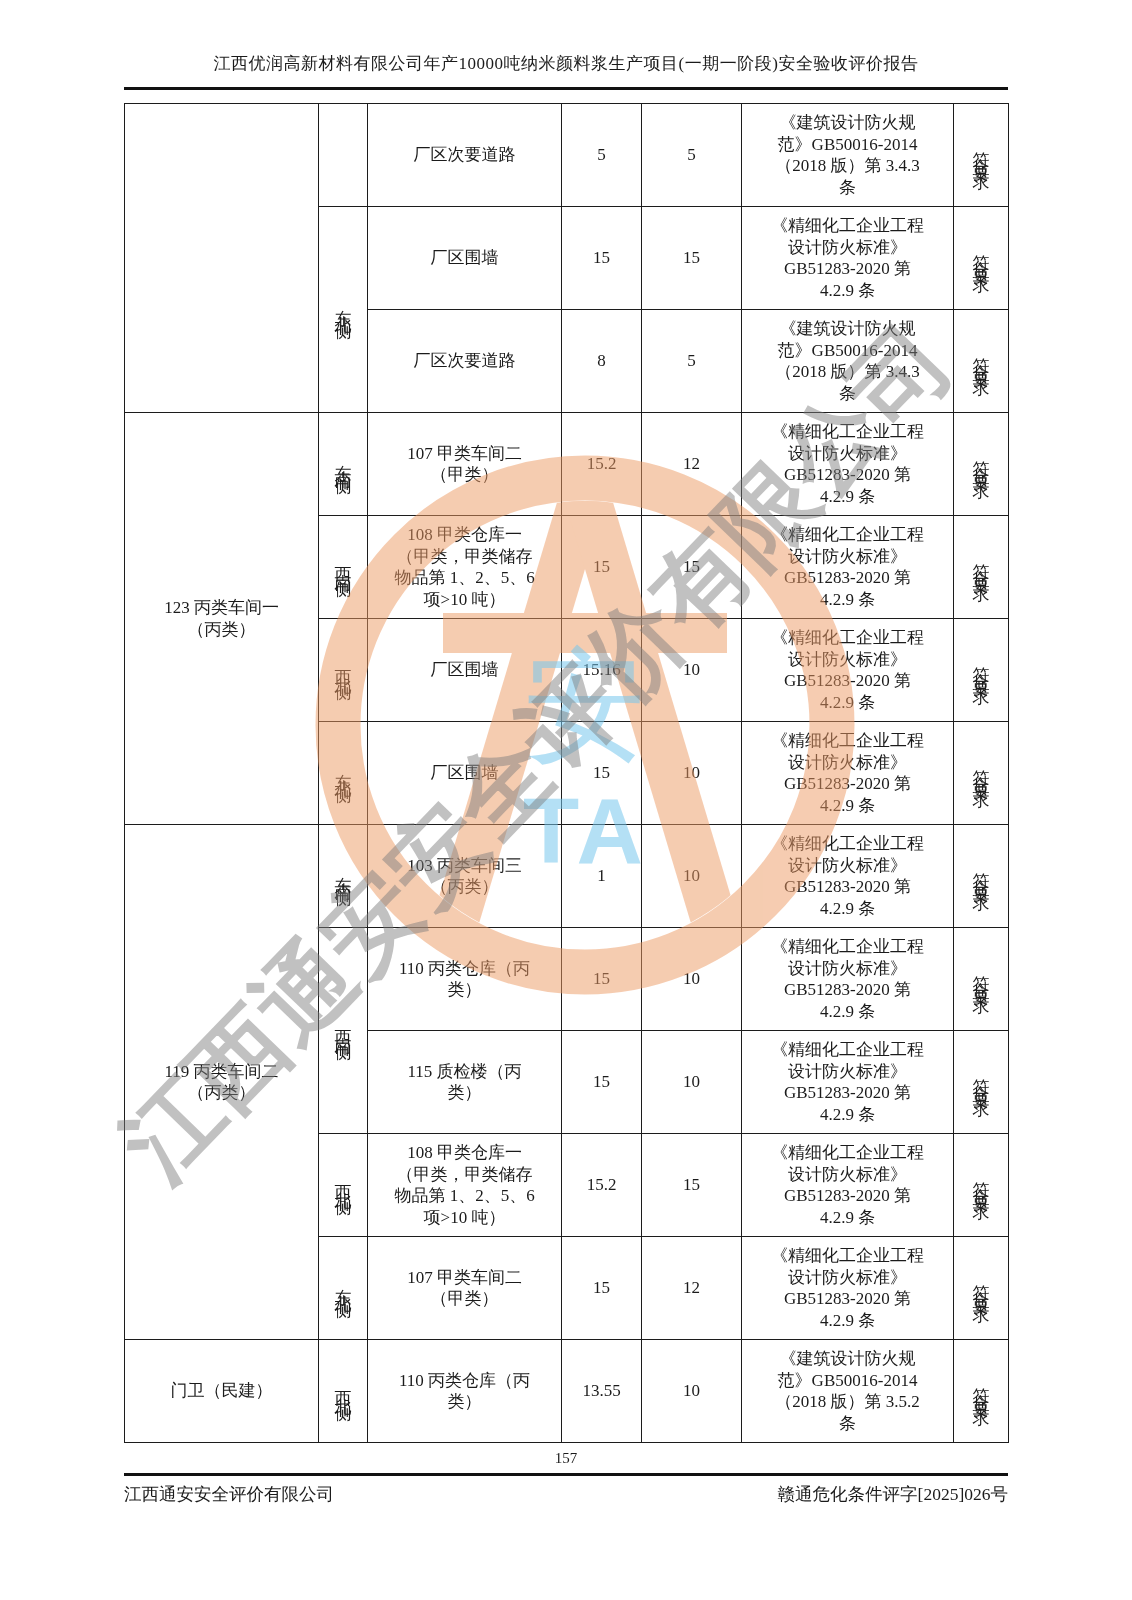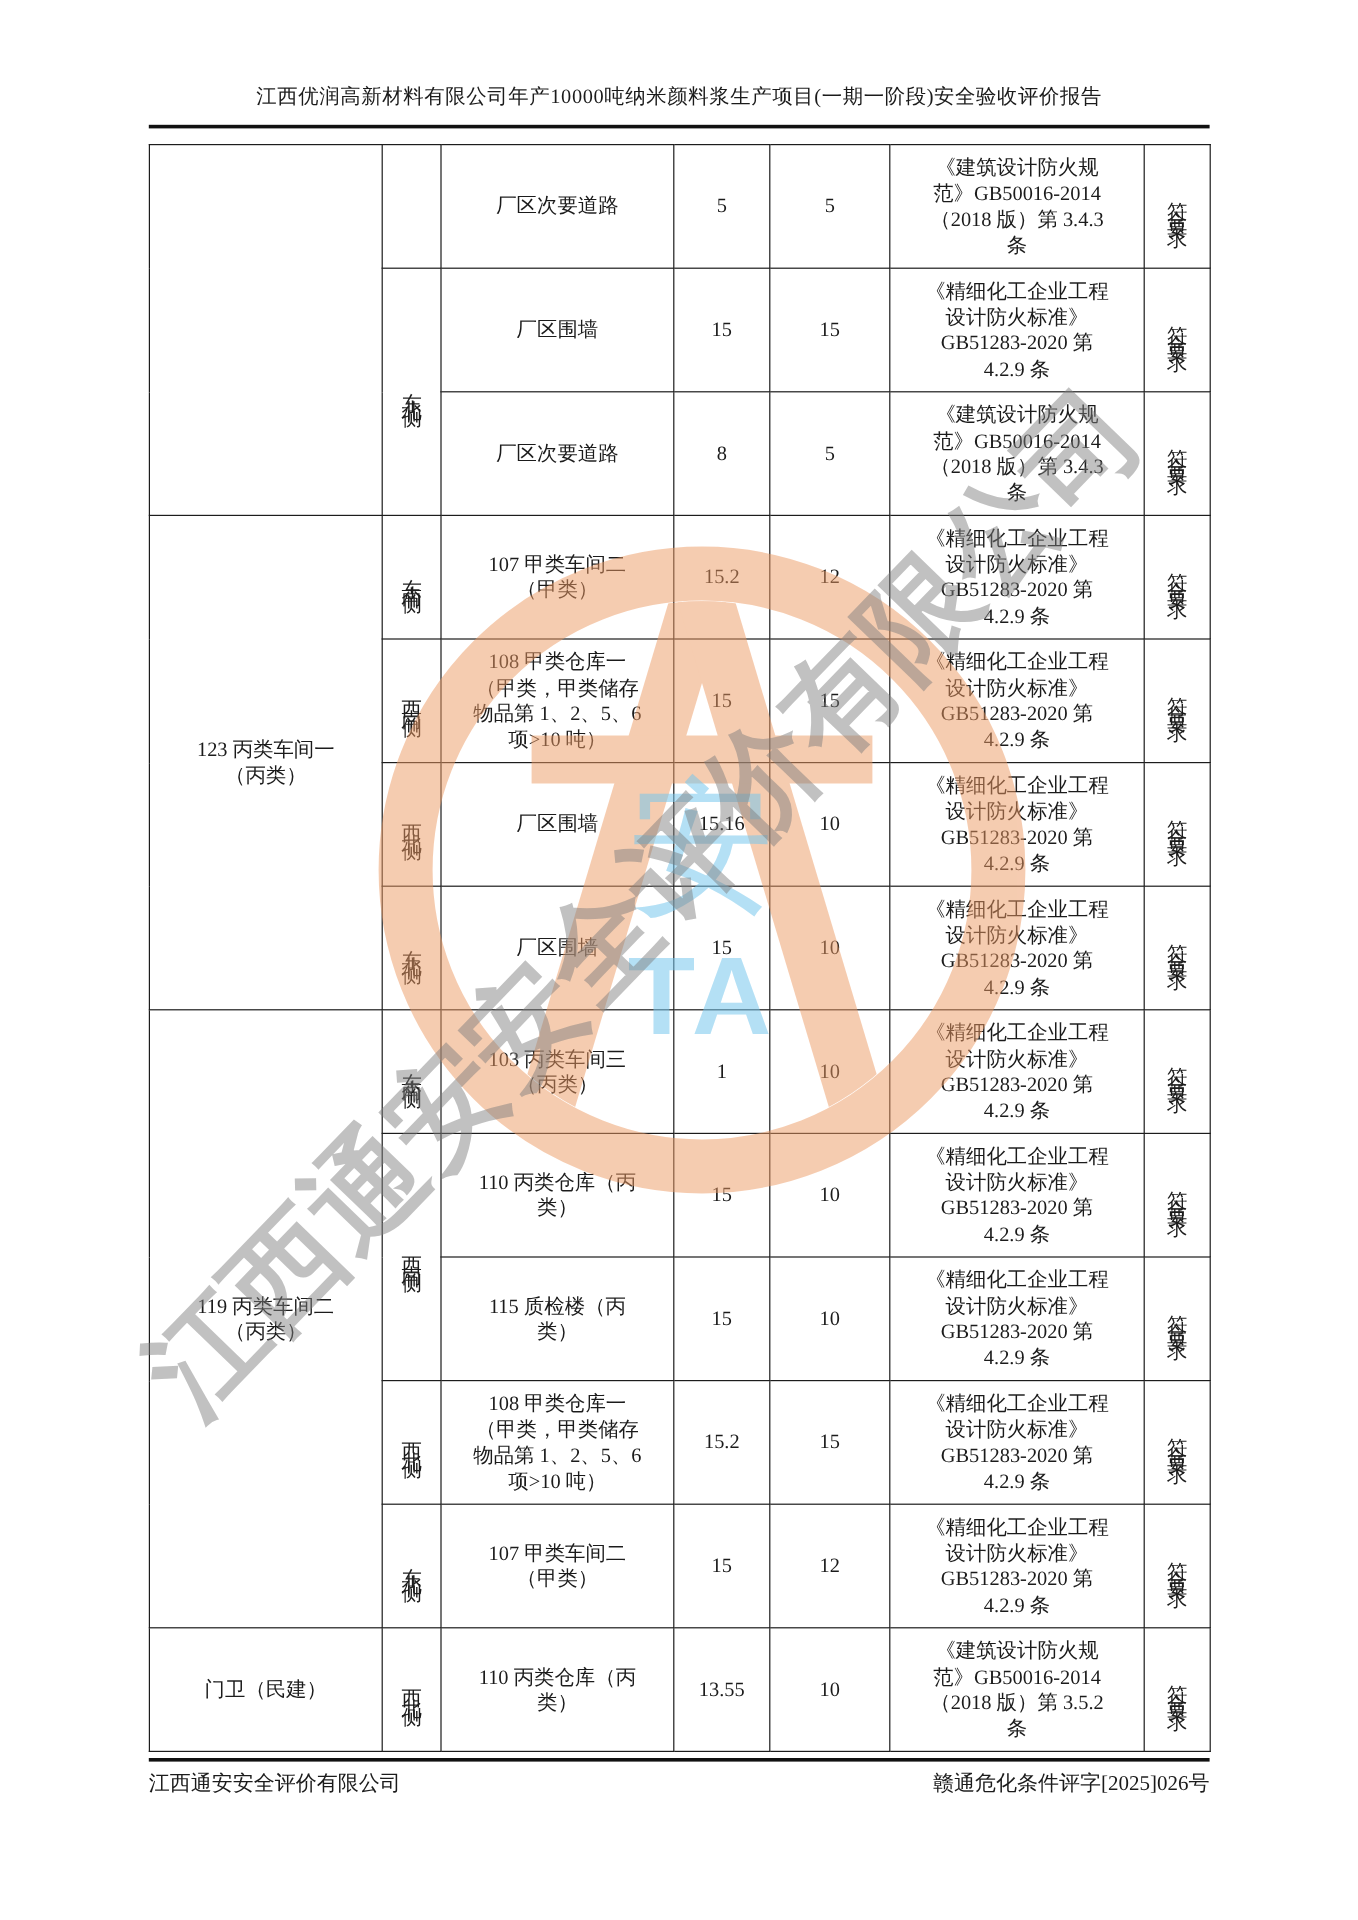--- a/index.html
+++ b/index.html
@@ -4,21 +4,21 @@
 <style>
   html,body{margin:0;padding:0;}
   body{
     width:1132px;height:1600px;position:relative;overflow:hidden;
     background:#ffffff;
     font-family:"Liberation Serif","DejaVu Serif",serif;
     color:#1b1b1b;
   }
   .sheet{width:884px;margin:0 auto;position:relative;}
   .hdr-title{
-    padding-top:69px;font-size:17px;line-height:24px;text-align:center;
+    padding-top:52px;font-size:17px;line-height:24px;text-align:center;
     letter-spacing:.5px;white-space:nowrap;
   }
   .thick-rule{height:3px;background:#111;margin-top:11px;}
   table.dist{
     border-collapse:collapse;table-layout:fixed;width:884px;margin-top:13px;
   }
   table.dist td{
     border:1.5px solid #1c1c1c;text-align:center;vertical-align:middle;
     font-size:17px;line-height:21.5px;padding:2px 3px;white-space:pre-line;
     overflow:hidden;
@@ -236,20 +236,21 @@
         <td>10</td>
         <td class="std-cell">《建筑设计防火规
 范》GB50016-2014
 （2018 版）第 3.5.2
 条</td>
         <td><span class="vtext">符合要求</span></td>
       </tr>
     </tbody>
   </table>
 
+  <div class="pageno">157</div>
   <div class="foot-rule"></div>
   <div class="footer">
     <span>江西通安安全评价有限公司</span>
     <span>赣通危化条件评字[2025]026号</span>
   </div>
 </div>
 
 <div class="wm">
   <svg class="wm-logo" width="560" height="560" viewBox="-280 -280 560 560">
     <defs>

